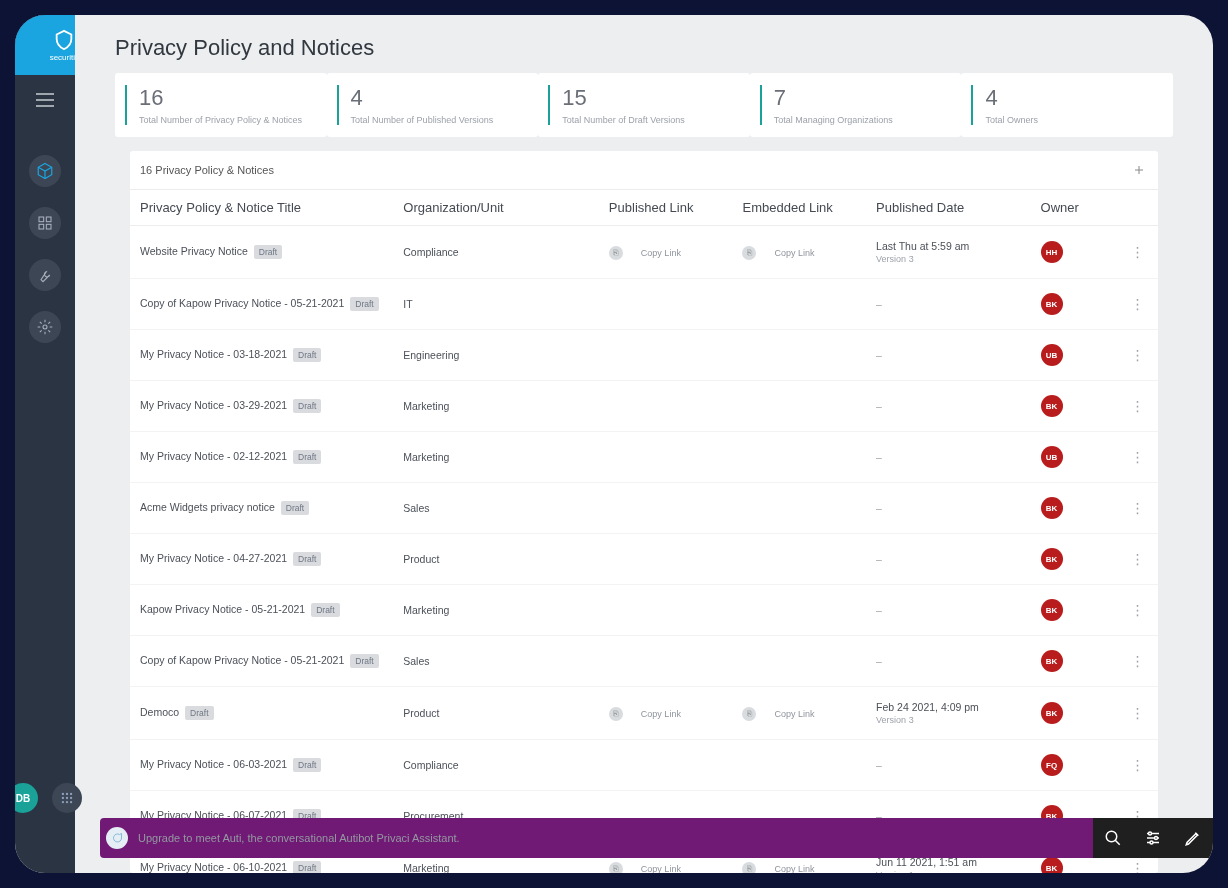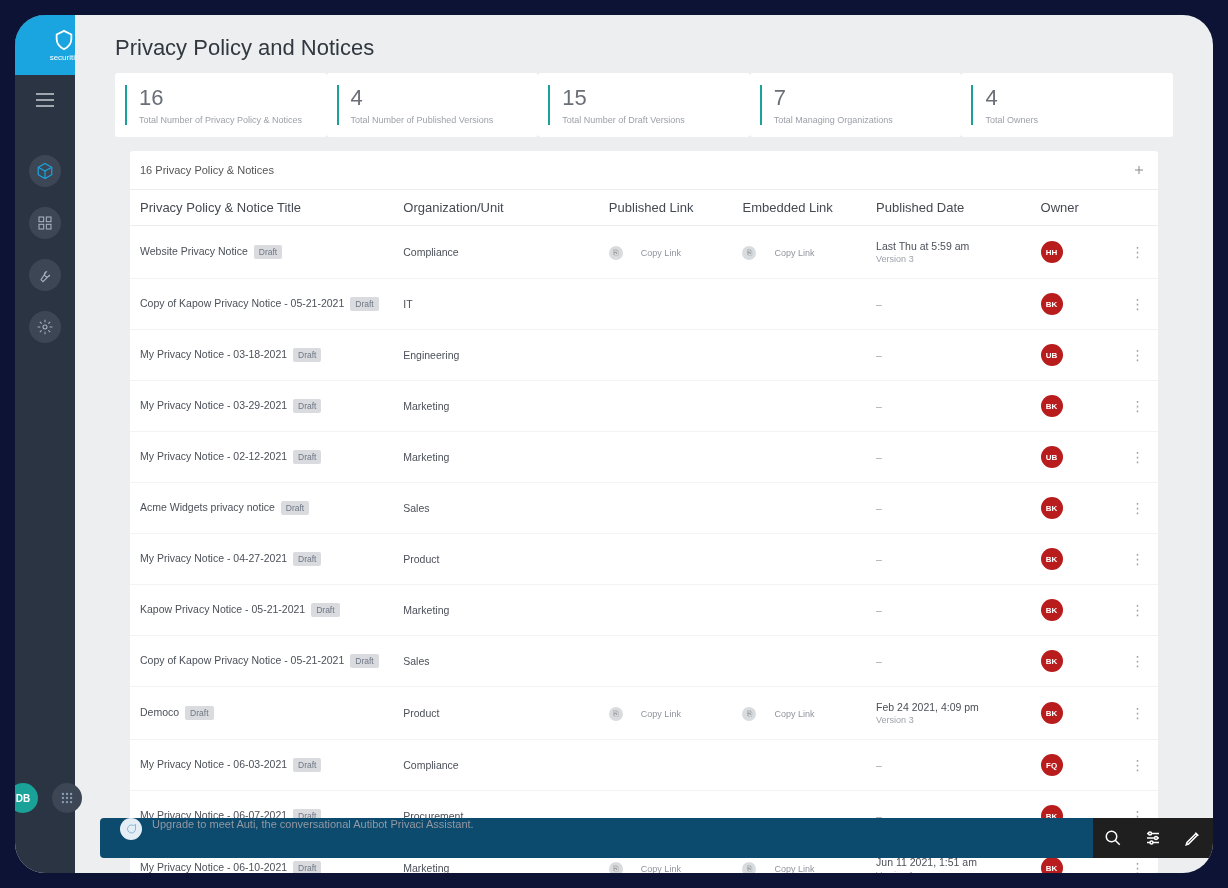--- a/index.html
+++ b/index.html
@@ -38,21 +38,21 @@
 .col-owner { width: 80px; }
 .col-actions { width: 40px; text-align: center; }
 .draft-badge { display: inline-block; background: #d9dbdf; color: #6f7784; font-size: 8.5px; padding: 2px 5px; border-radius: 2px; margin-left: 6px; }
 .copy-link { display: inline-flex; align-items: center; gap: 18px; font-size: 9px; color: #8f949c; }
 .copy-link .ci { width: 14px; height: 14px; border-radius: 50%; background: #d9dcdf; display: inline-flex; align-items: center; justify-content: center; font-size: 7px; color: #777; }
 .date-sub { font-size: 9px; color: #9da2aa; display: block; margin-top: 2px; }
 .owner-badge { width: 22px; height: 22px; border-radius: 50%; background: #b91c1c; color: #fff; font-size: 8px; font-weight: 600; display: inline-flex; align-items: center; justify-content: center; }
 .more-btn { color: #9ca1a9; cursor: pointer; font-size: 14px; }
 .dash { color: #a1a6ad; }
 .bottom-bar { position: absolute; left: 85px; right: 0; bottom: 15px; height: 40px; display: flex; align-items: center; }
-.chat-prompt { flex: 1; background: #0c4a6e; border-radius: 4px 0 0 4px; height: 40px; display: flex; padding: 0 20px; gap: 10px; color: #9398a1; font-size: 11px; }
+.chat-prompt { flex: 1; background: #701a75; border-radius: 4px 0 0 4px; height: 40px; display: flex; align-items: center; padding: 0 6px; gap: 10px; color: #9398a1; font-size: 11px; }
 .chat-icon { width: 22px; height: 22px; border-radius: 50%; background: #e5eef5; display: flex; align-items: center; justify-content: center; color: #89b9d8; }
 .bottom-tools { display: flex; background: #1f1f1f; height: 40px; }
 .tool-btn { width: 40px; height: 40px; display: flex; align-items: center; justify-content: center; color: #fff; cursor: pointer; }
 svg { display: block; }
 </style>
 </head>
 <body>
 
 <div class="tablet-frame">
   <div class="sidebar">

